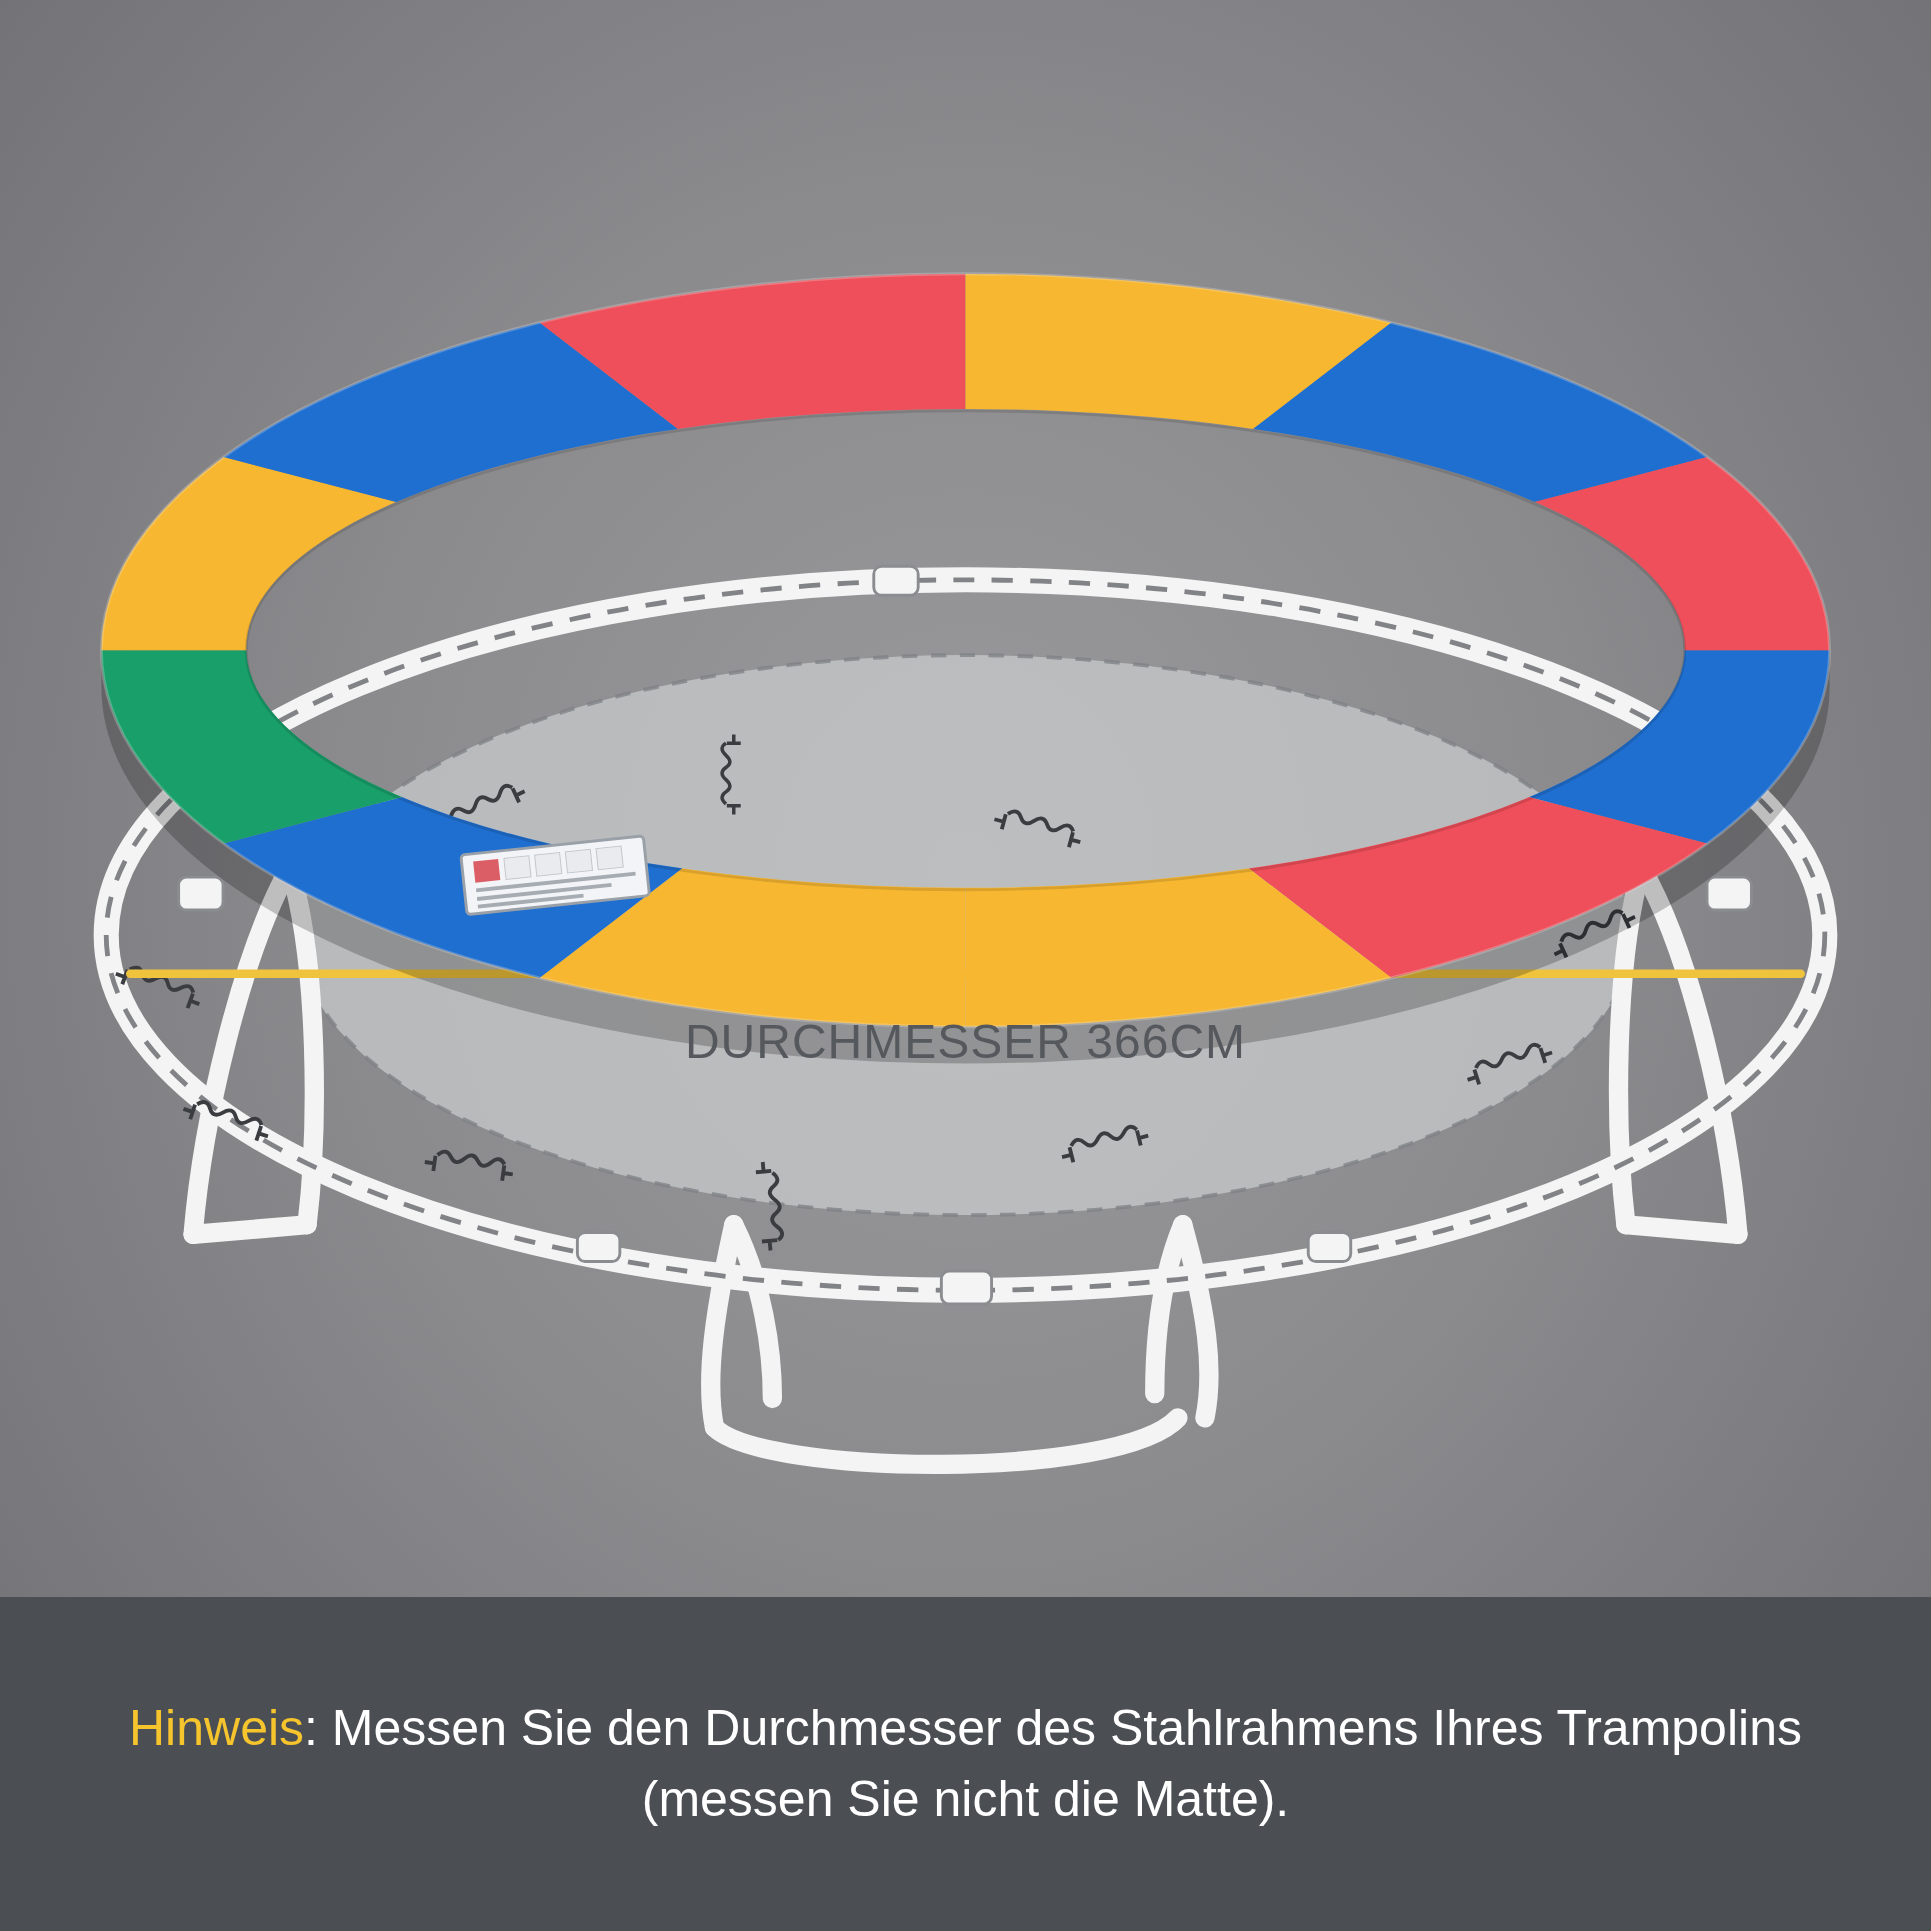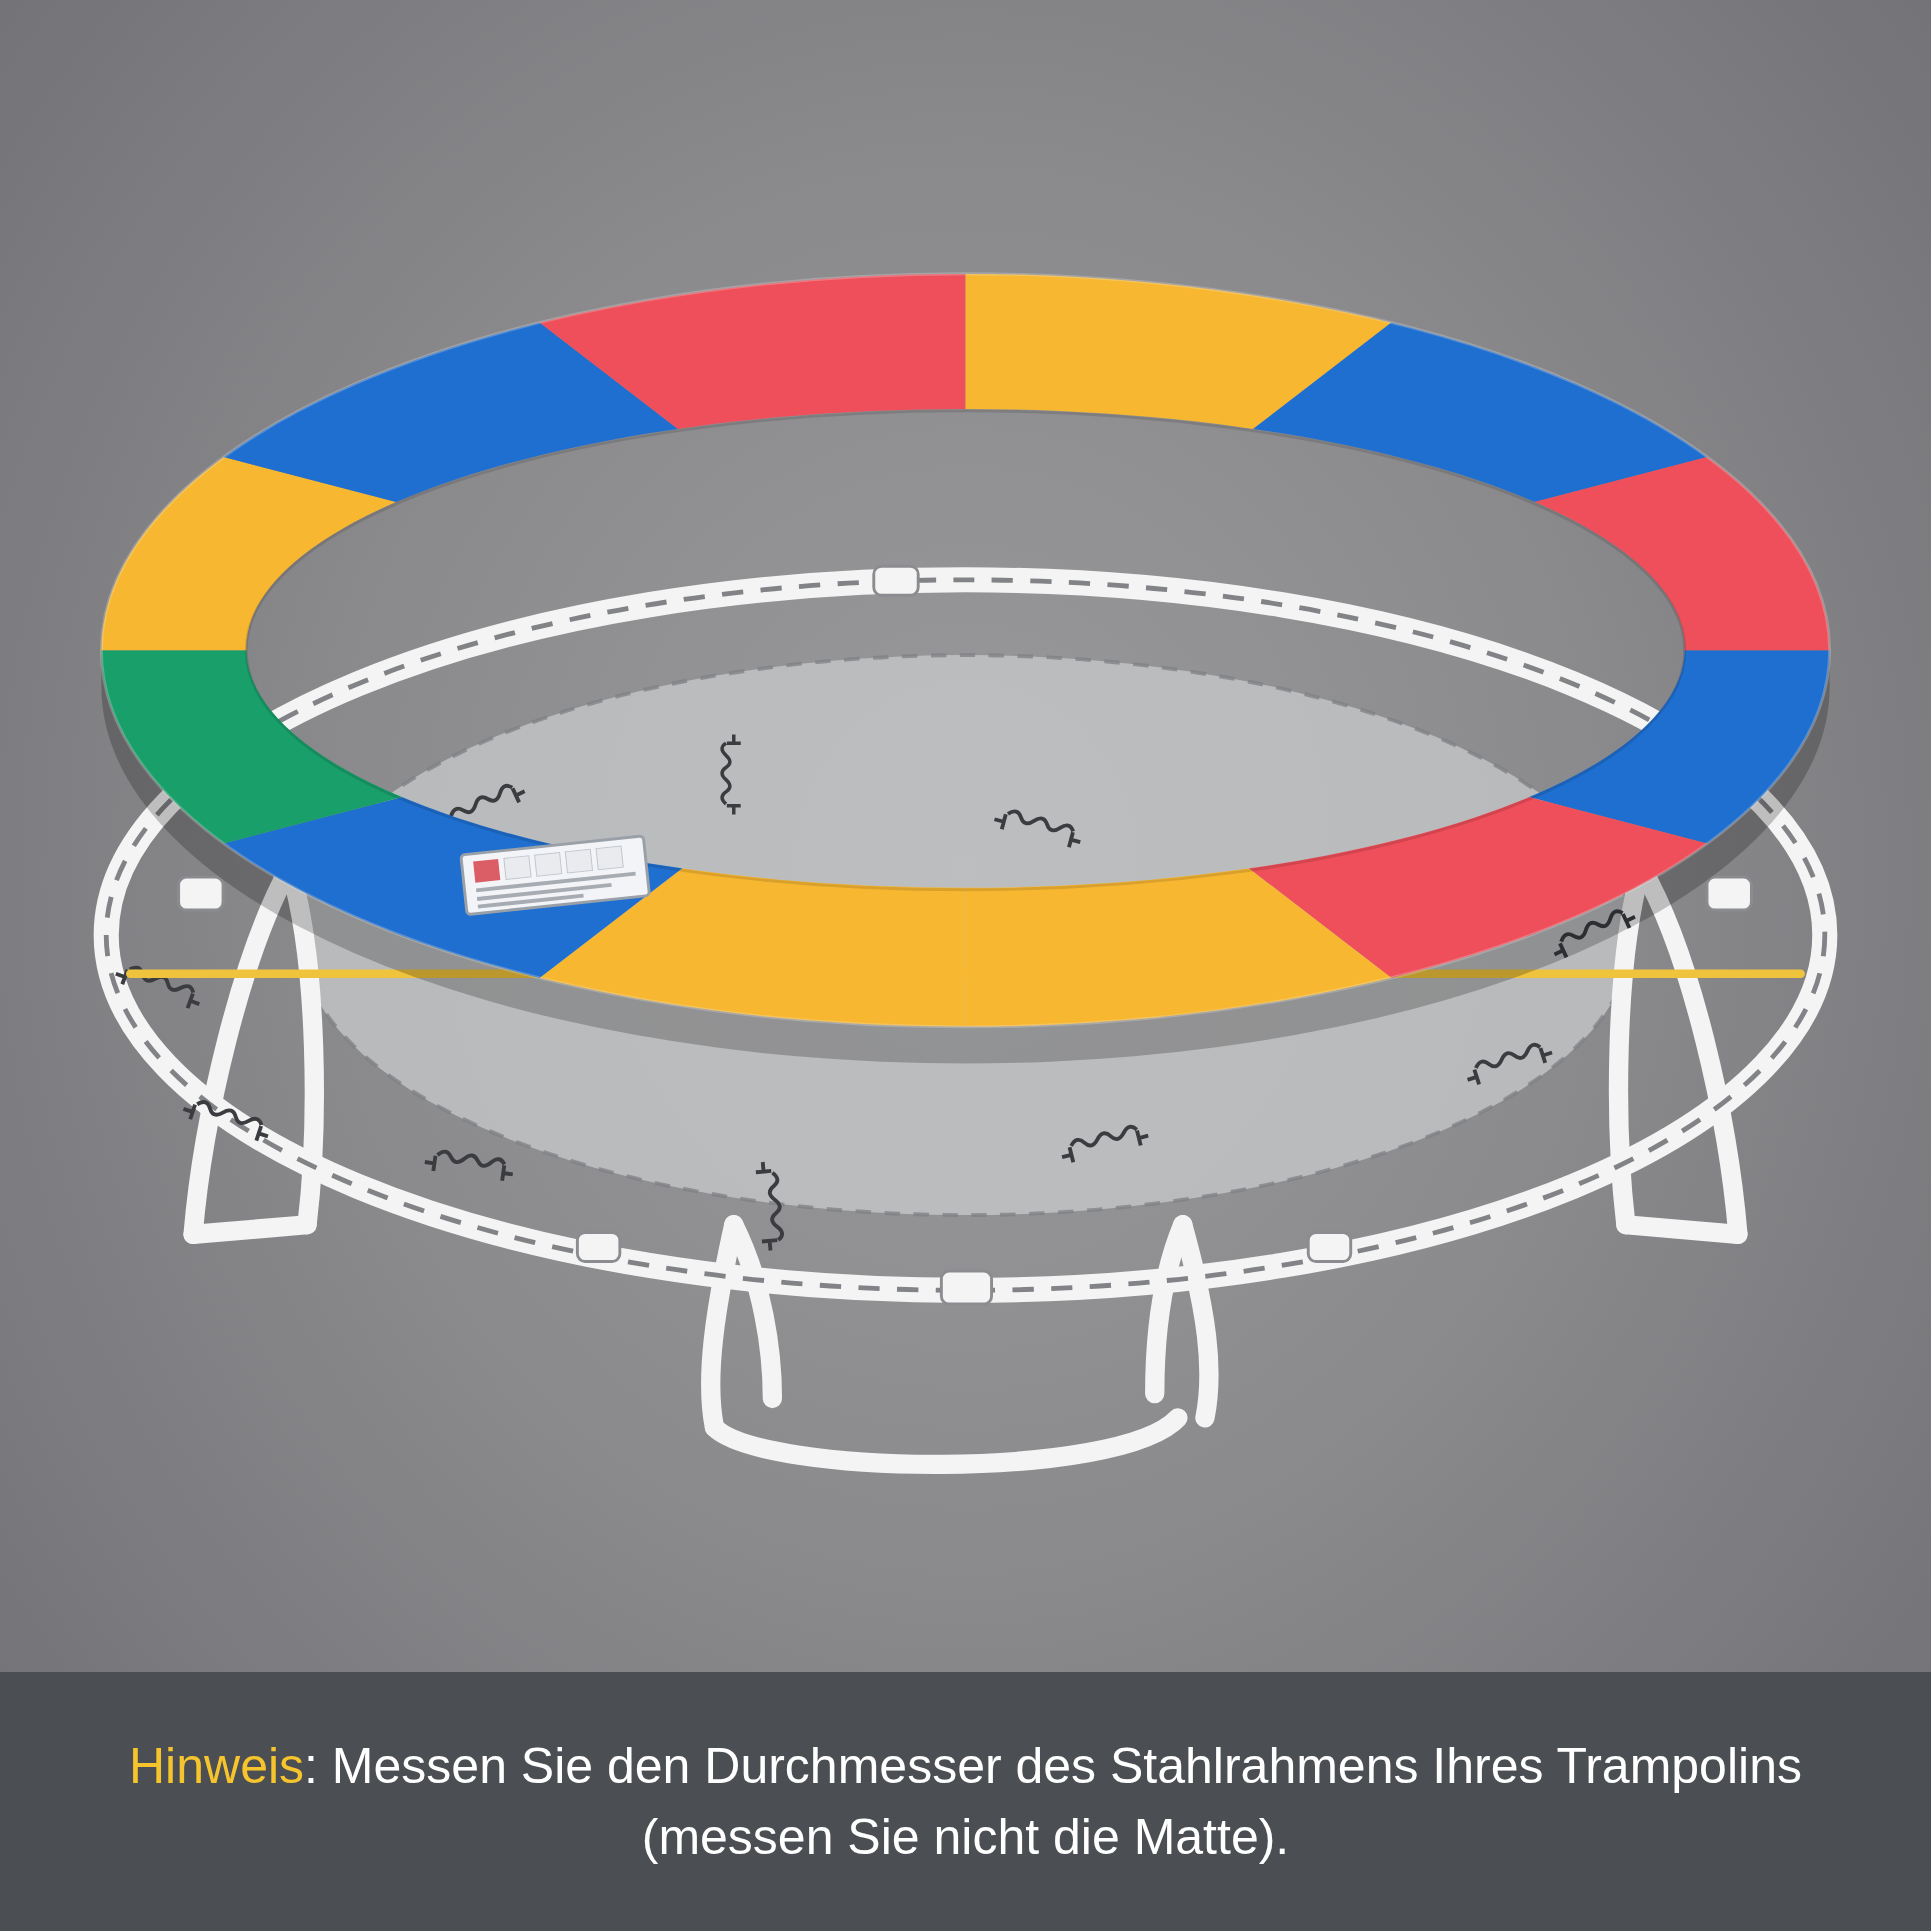--- a/index.html
+++ b/index.html
@@ -38,21 +38,21 @@
     letter-spacing: 0.5px;
     white-space: pre-line;
     padding-bottom: 5.8px;
   }
 
   
   .footer-band {
     position: absolute;
     left: 0; bottom: 0;
     width: 1931px;
-    height: 259px;
+    height: 334px;
     background: #4b4f54;
     display: flex;
     align-items: center;
     justify-content: center;
     flex-direction: column;
   }
   .footer-text {
     color: #ffffff;
     font-size: 50px;
     line-height: 1.42;
@@ -219,20 +219,21 @@
           <rect x="556" y="615" width="26" height="22" fill="#e8eaed" stroke="#b9bec5"></rect>
           <rect x="588" y="615" width="26" height="22" fill="#e8eaed" stroke="#b9bec5"></rect>
           <rect x="620" y="615" width="26" height="22" fill="#e8eaed" stroke="#b9bec5"></rect>
           <rect x="492" y="643" width="166" height="4" fill="#9aa0a8"></rect>
           <rect x="492" y="652" width="140" height="4" fill="#9aa0a8"></rect>
           <rect x="492" y="660" width="110" height="4" fill="#9aa0a8"></rect>
         </g>
       </g>
     </svg>
 
+    <div class="diameter-label">DURCHMESSER 366CM</div>
   </div>
 
   <div class="footer-band">
     <div class="footer-text"><span class="footer-lead">Hinweis</span><span>: Messen Sie den Durchmesser des Stahlrahmens Ihres Trampolins (messen Sie nicht die Matte).</span></div>
   </div>
 
 </div>
 
 
 </body></html>

